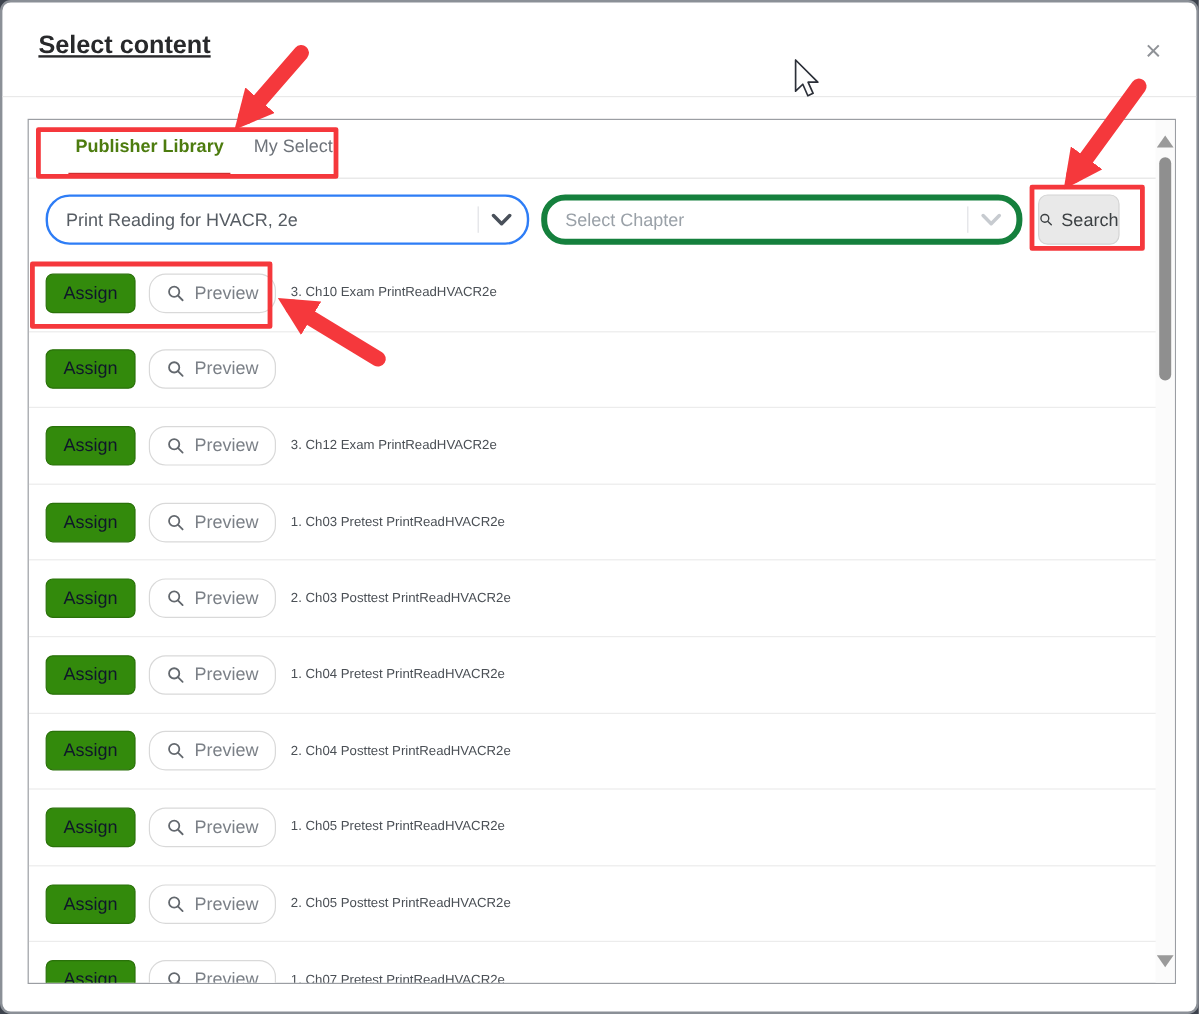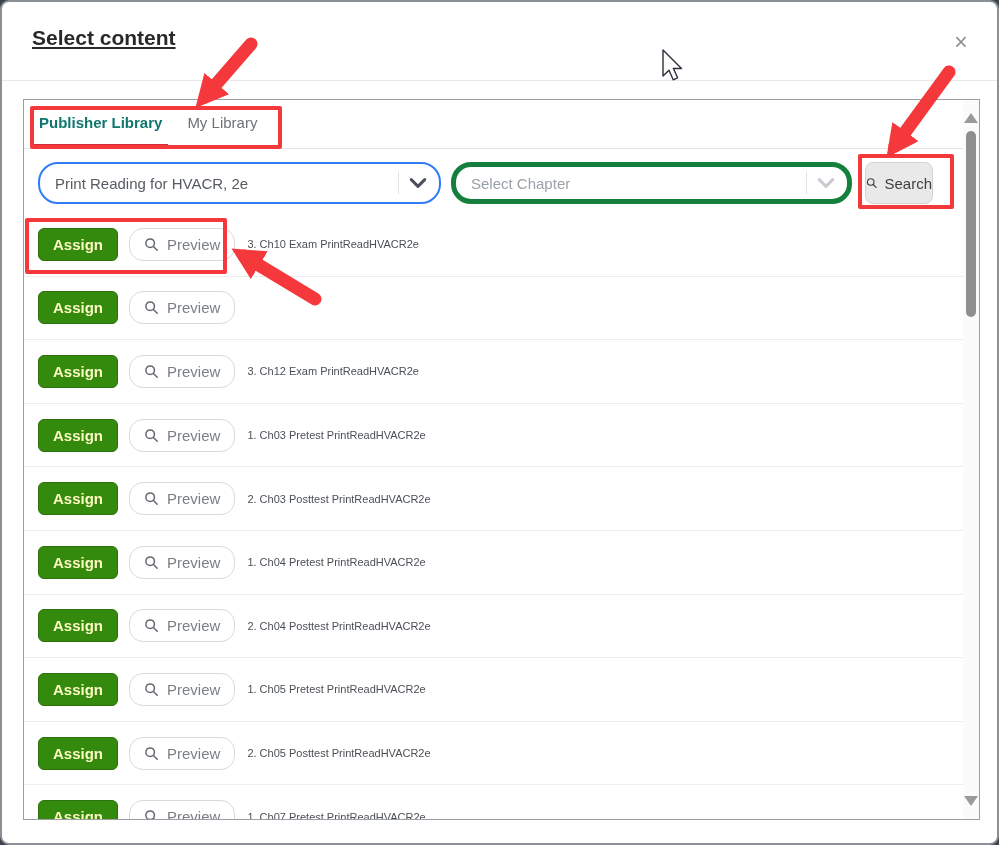--- a/index.html
+++ b/index.html
@@ -41,21 +41,21 @@
   }
   .tabbar {
     height:49px; border-bottom:1px solid #e4e4e4;
     display:flex; align-items:stretch; padding-left:9px;
   }
   .tab {
     display:flex; align-items:center; padding:0 6px; margin-right:13px;
     font-size:15px; color:#6e737a; cursor:pointer; border-bottom:4px solid transparent;
   }
   .tab.active {
-    color:#0f766e; font-weight:700; border-bottom:4px solid #cf3030;
+    color:#4d7c0f; font-weight:700; border-bottom:4px solid #cf3030;margin-left:24px;
   }
   
   .filter-row {
     display:flex; align-items:center; margin:13px 14px 0 14px; height:42px;
   }
   .select-box {
     height:42px; display:flex; align-items:center;
     border-radius:20px; background:#fff; padding:0 12px 0 15px;
     font-size:15px; cursor:pointer;
   }
@@ -79,21 +79,21 @@
   }
   .mag { width:16px; height:16px; display:block; }
   
   .rows { margin-top:9px; }
   .row {
     height:63.6px; display:flex; align-items:center;
     padding-left:14px; border-bottom:1px solid #ececec;
   }
   .assign-btn {
     background:#338a0c; border:1px solid #2a720a; border-radius:6px;
-    color:#fef9c3; font-size:15px; font-weight:700; padding:7px 14px;
+    color:#0f172a; font-size:15px; font-weight:400; padding:7px 14px;
     cursor:pointer; font-family:"Liberation Sans", sans-serif;
   }
   .preview-btn {
     margin-left:11px;
     background:#fff; border:1px solid #d9d9d9; border-radius:14px;
     color:#7b8087; font-size:15px; padding:7px 14px;
     display:flex; align-items:center; gap:8px; cursor:pointer;
     font-family:"Liberation Sans", sans-serif;
   }
   .preview-btn .mag { width:15px; height:15px; color:#63686e; }
@@ -132,21 +132,21 @@
 <div class="modal">
 
   <div class="modal-title">Select content</div>
   <button class="close-btn">×</button>
   <div class="header-divider"></div>
 
   <div class="panel">
 
     <div class="tabbar">
       <div class="tab active">Publisher Library</div>
-      <div class="tab">My Library</div>
+      <div class="tab">My Select</div>
     </div>
 
     <div class="filter-row">
       <div class="select-box book-select">
         <span class="select-value">Print Reading for HVACR, 2e</span>
         <span class="select-sep"></span>
         <svg class="chev" viewBox="0 0 16 10">
             <path d="M2 2 L8 8 L14 2" fill="none" stroke="currentColor" stroke-width="2.6" stroke-linecap="round" stroke-linejoin="round"></path>
           </svg>
       </div>

